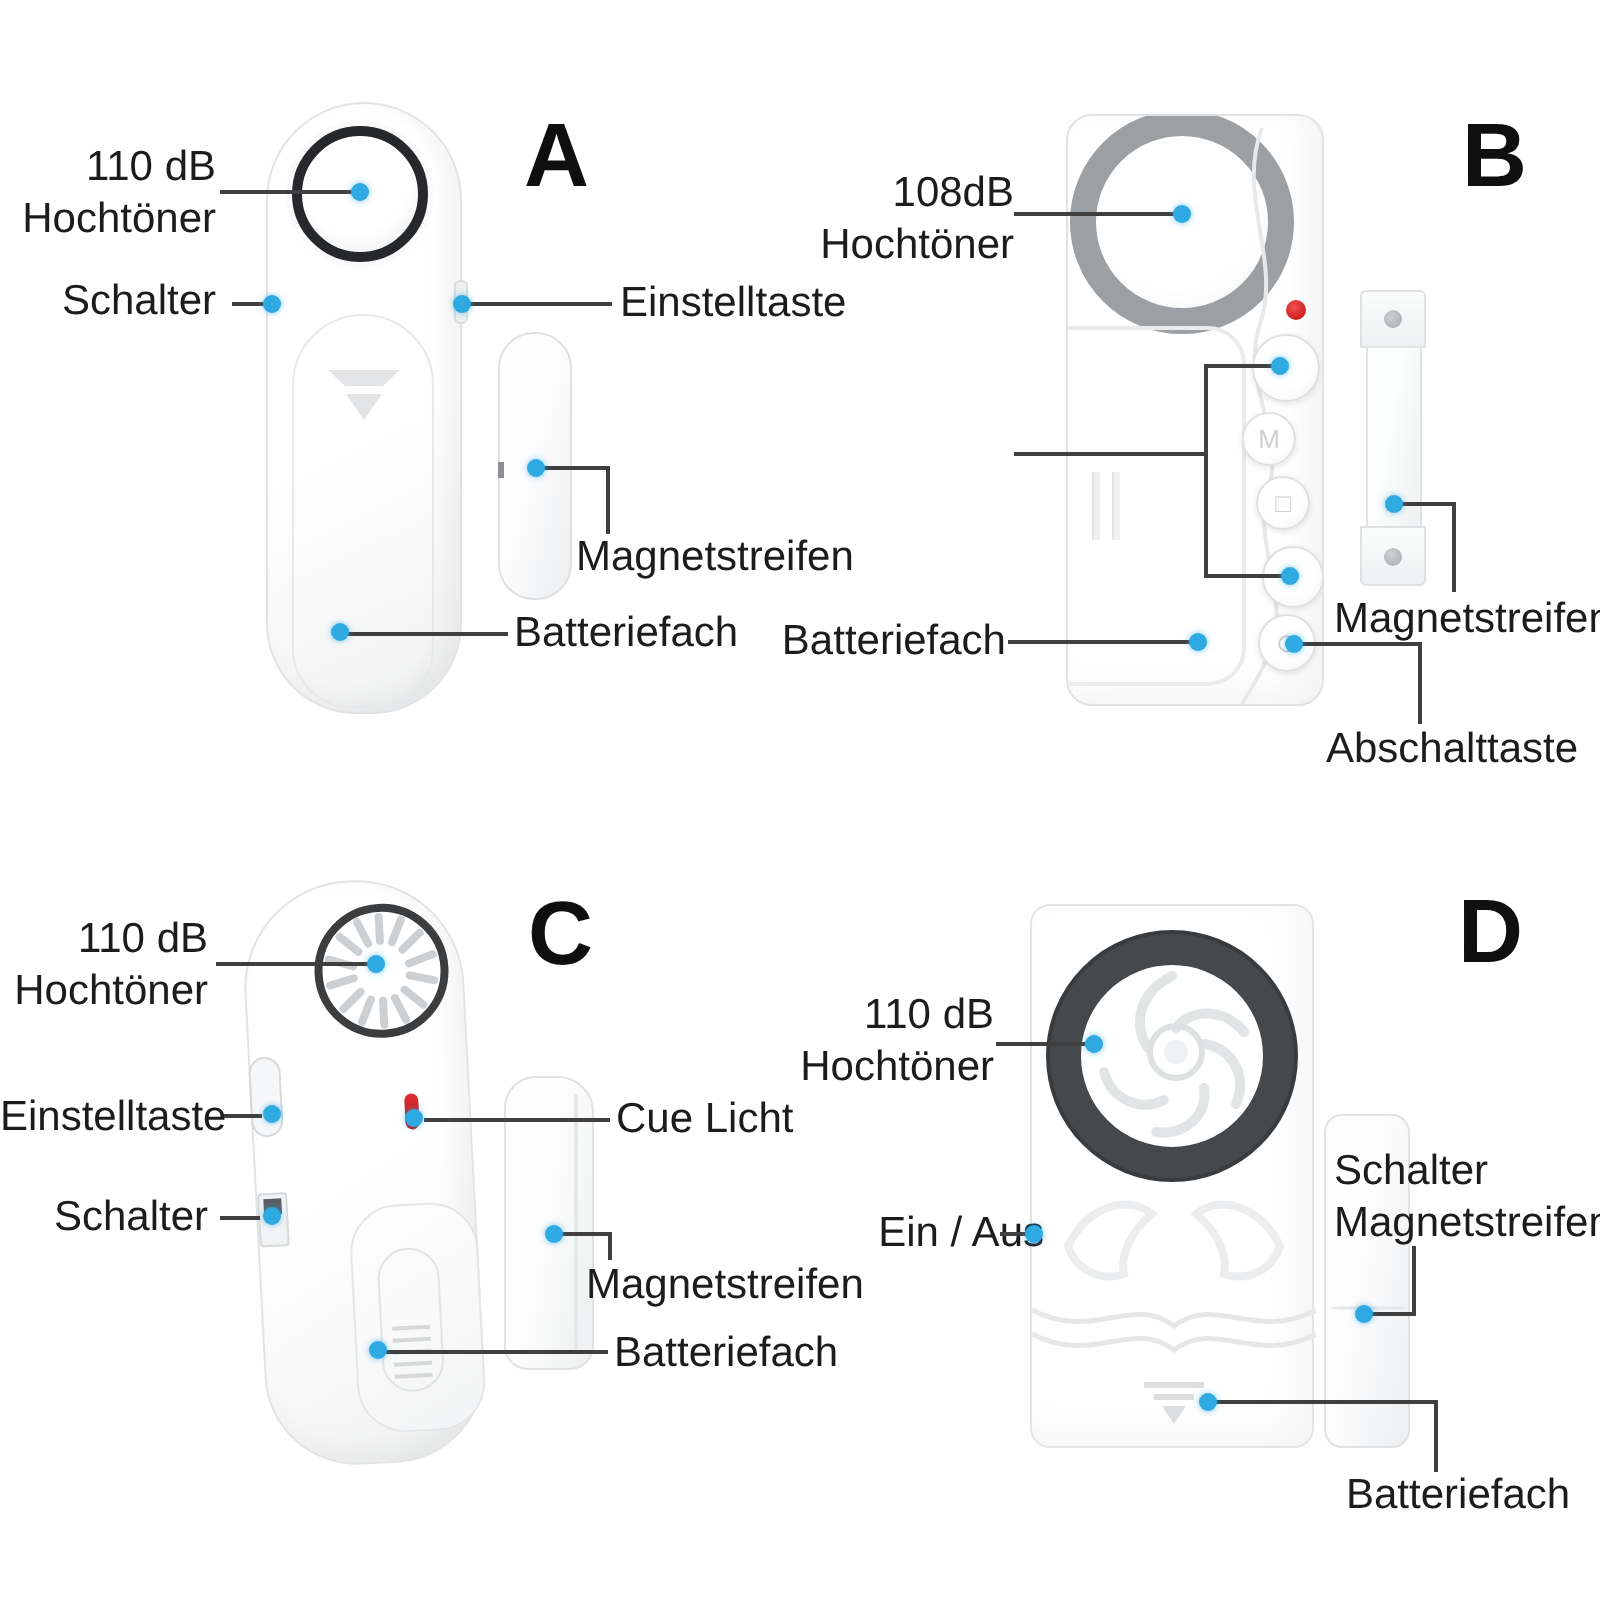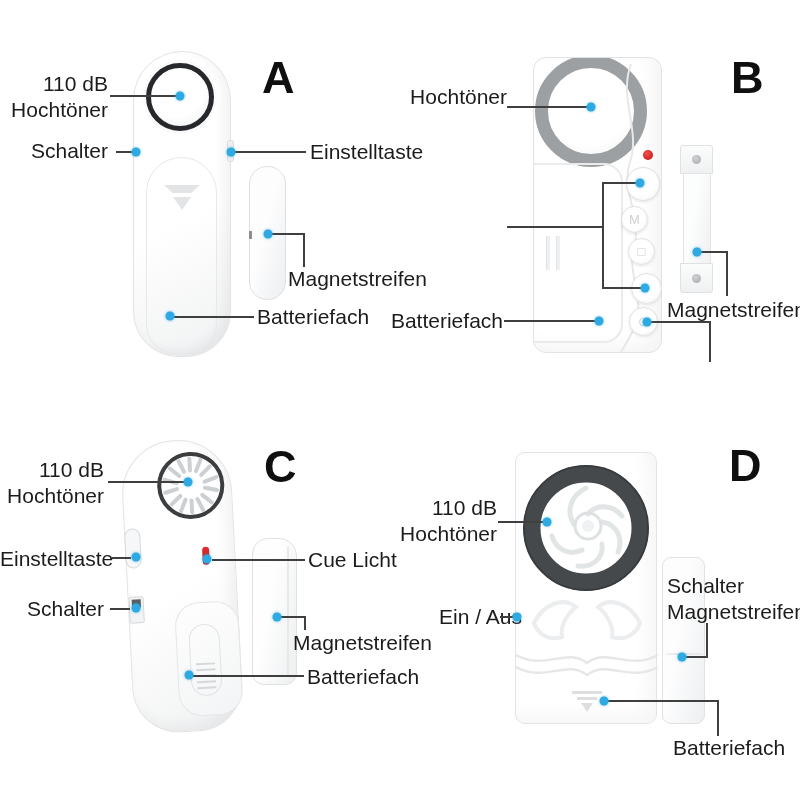--- a/index.html
+++ b/index.html
@@ -146,24 +146,26 @@
   <div class="b-mag-tab" style="left:680px;top:145px;width:33px;height:29px;border-radius:3px 3px 0 0;">
     <div class="b-screw" style="left:11px;top:9px;"></div>
   </div>
   <div class="b-mag-mid"></div>
   <div class="b-mag-tab" style="left:680px;top:263px;width:33px;height:30px;border-radius:0 0 3px 3px;">
     <div class="b-screw" style="left:11px;top:10px;"></div>
   </div>
   <div class="letter" style="left:731px;top:55px;">B</div>
 
   <div class="lbl two r" style="left:380px;width:127px;top:84px;">
+    <div>108dB</div>
     <div>Hochtöner</div>
   </div>
   <div class="lbl r" style="left:380px;width:123px;top:310px;">Batteriefach</div>
   <div class="lbl" style="left:667px;top:299px;">Magnetstreifen</div>
+  <div class="lbl" style="left:663px;top:364px;">Abschalttaste</div>
 
   <div class="hline" style="left:507px;top:106px;width:81px;"></div>
   <div class="hline" style="left:507px;top:226px;width:95px;"></div>
   <div class="vline" style="left:602px;top:182px;height:107px;"></div>
   <div class="hline" style="left:602px;top:182px;width:37px;"></div>
   <div class="hline" style="left:602px;top:287px;width:42px;"></div>
   <div class="hline" style="left:504px;top:320px;width:92px;"></div>
   <div class="hline" style="left:701px;top:251px;width:26px;"></div>
   <div class="vline" style="left:726px;top:251px;height:45px;"></div>
   <div class="hline" style="left:651px;top:321px;width:59px;"></div>

